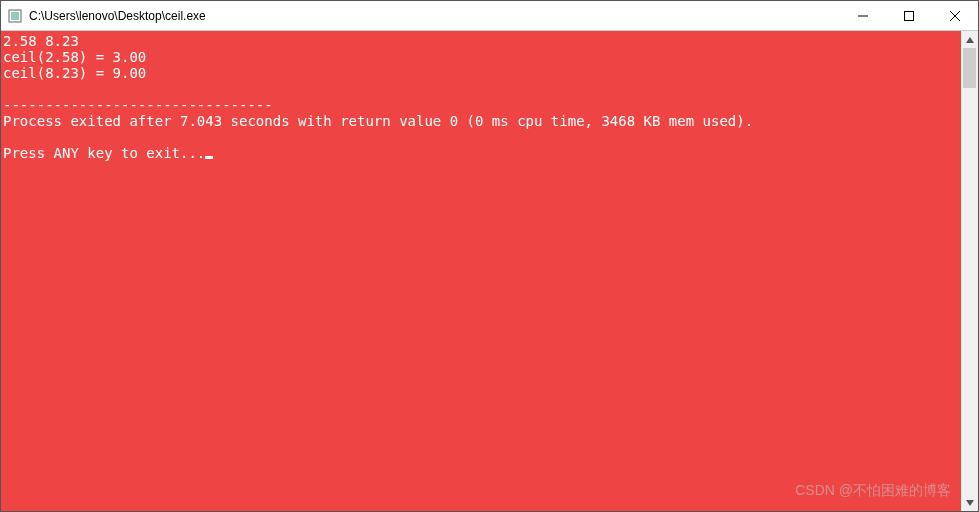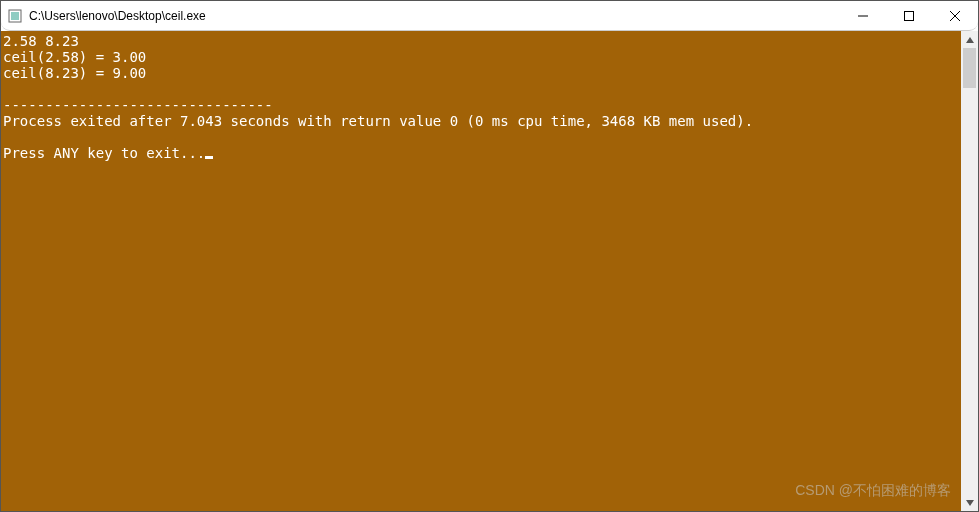--- a/index.html
+++ b/index.html
@@ -21,21 +21,20 @@
     }
     .titlebar {
       height: 30px;
       background: #fff;
       border-bottom: 1px solid #ccc;
       display: flex;
       align-items: center;
       padding-left: 6px;
       font-size: 12px;
       color: #000;
-      border-radius: 9px;
     }
     .titlebar .icon {
       width: 16px;
       height: 16px;
       margin-right: 6px;
       display: flex;
       align-items: center;
       justify-content: center;
     }
     .titlebar .title {
@@ -56,21 +55,21 @@
       cursor: pointer;
     }
     .console-wrap {
       flex: 1;
       display: flex;
       background: #000;
       position: relative;
     }
     .console {
       flex: 1;
-      background: #a16207;
+      background: #ef4444;
       color: #fff;
       font-family: "NSimSun", "SimSun", "Consolas", monospace;
       font-size: 14px;
       line-height: 16px;
       padding: 2px 0 8px 2px;
       white-space: pre;
       overflow: hidden;
     }
     .scrollbar {
       width: 17px;

